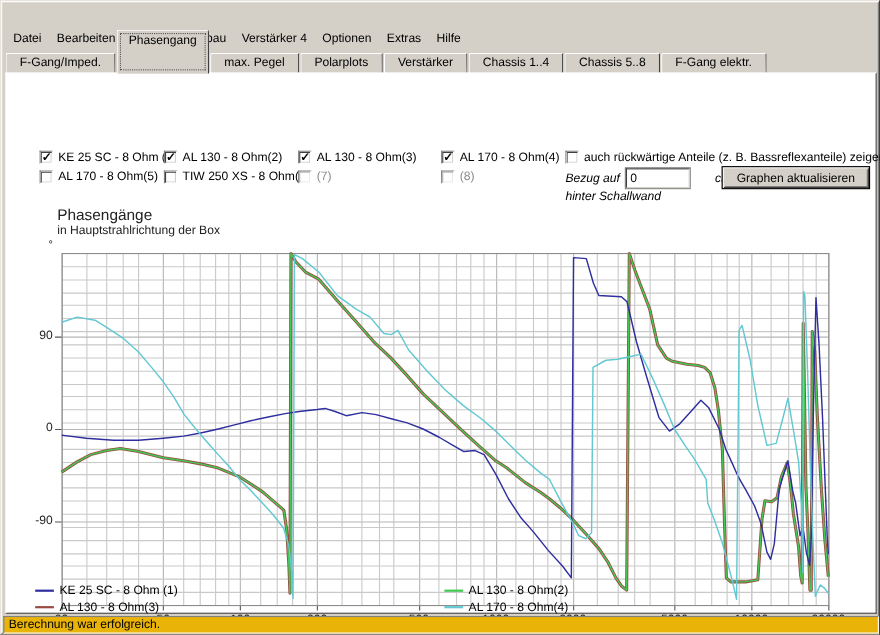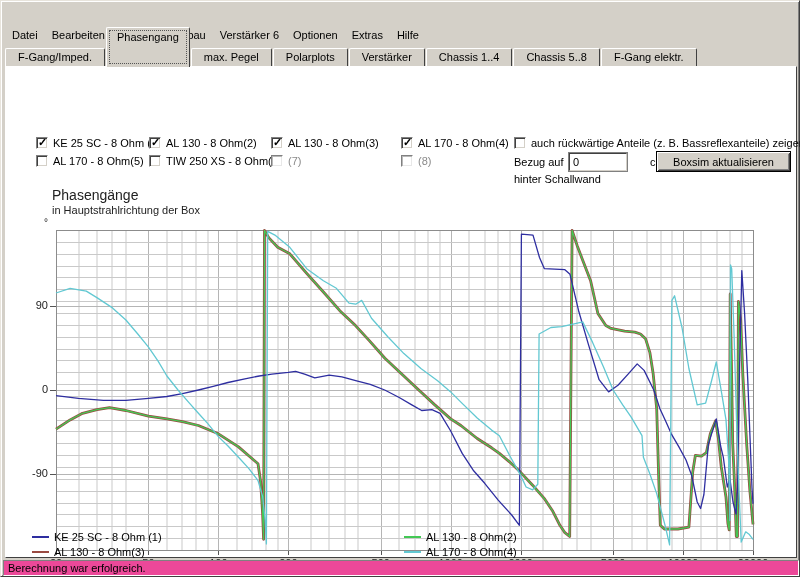--- a/index.html
+++ b/index.html
@@ -33,53 +33,53 @@
     border-top:1px solid #fff; border-left:1px solid #fff; border-right:1px solid #404040; border-bottom:1px solid #404040; }
   
   .cb-item { position:absolute; display:flex; align-items:center; white-space:nowrap; }
   .cb-box { width:12px; height:12px; background:#fff; border-top:1px solid #808080; border-left:1px solid #808080;
     border-right:1px solid #fff; border-bottom:1px solid #fff; box-shadow:inset 1px 1px 0 #404040, inset -1px -1px 0 #d4d0c8;
     margin-right:5px; position:relative; flex:0 0 auto; }
   .cb-box.checked::after { content:"✓"; position:absolute; left:1px; top:-2px; font-size:11px; font-weight:bold; color:#000; }
   .cb-item.disabled { color:#8a8a8a; }
   .cb-item.disabled .cb-box { box-shadow:inset 1px 1px 0 #b8b8b8, inset -1px -1px 0 #e8e8e8; }
   
-  #bezug-label, #hinter-label, #cm-label { position:absolute; white-space:nowrap; }
+  #bezug-label, #hinter-label, #cm-label { position:absolute; white-space:nowrap;font-style:italic; }
   #bezug-input { position:absolute; left:563px; top:86px; width:58px; height:18px; font-family:"Liberation Sans",sans-serif;
     font-size:11px; padding:1px 3px; background:#fff; border-top:1px solid #404040; border-left:1px solid #404040;
     border-right:1px solid #d4d0c8; border-bottom:1px solid #d4d0c8; box-shadow:0 0 0 1px #808080; }
   #update-btn { position:absolute; left:650px; top:84px; width:135px; height:21px; background:#d4d0c8;
     border:1px solid #000; box-shadow:inset 1px 1px 0 #fff, inset -1px -1px 0 #404040, inset 2px 2px 0 #d4d0c8, inset -2px -2px 0 #808080;
     font-family:"Liberation Sans",sans-serif; font-size:11px; text-align:center; }
   
   #chart { position:absolute; left:2px; top:116px; width:788px; height:374px; }
   #chart-svg { position:absolute; left:0; top:0; }
   #chart-title { position:absolute; left:44px; top:4px; font-size:14px; color:#222; }
   #chart-subtitle { position:absolute; left:44px; top:21px; font-size:11px; color:#222; }
   #deg-unit { position:absolute; left:36px; top:34px; font-size:10px; color:#222; }
   .ytick { position:absolute; font-size:11px; color:#222; text-align:right; width:30px; }
   .xtick { position:absolute; font-size:11px; color:#222; transform:translateX(-50%); }
   .legend-item { position:absolute; display:flex; align-items:center; white-space:nowrap; font-size:11px; }
   .legend-dash { width:17px; height:2px; margin-right:5px; flex:0 0 auto; }
   
-  #statusbar { position:absolute; left:2px; top:559px; width:796px; height:16px; background:#ec4899;
+  #statusbar { position:absolute; left:2px; top:559px; width:796px; height:16px; background:#eab308;
     border-top:1px solid #808080; border-left:1px solid #808080; border-right:1px solid #fff; border-bottom:1px solid #fff; }
   #status-text { position:absolute; left:4px; top:1px; white-space:nowrap; }
 </style>
 </head>
 <body>
 
 <div id="win">
 
 
   <div id="menubar">
       <div class="menu-item">Datei</div>
       <div class="menu-item">Bearbeiten</div>
       <div class="menu-item">Chassis &amp; Einbau</div>
-      <div class="menu-item">Verstärker 6</div>
+      <div class="menu-item">Verstärker 4</div>
       <div class="menu-item">Optionen</div>
       <div class="menu-item">Extras</div>
       <div class="menu-item">Hilfe</div>
     </div>
 
   <div id="tabstrip">
       <div class="tab">F-Gang/Imped.</div>
       <div class="tab active">Phasengang</div>
       <div class="tab">max. Pegel</div>
       <div class="tab">Polarplots</div>
@@ -125,21 +125,21 @@
         </div>
       </div>
 
     <div class="cb-item" id="rear-cb" style="left:508px; top:70px;">
       <span class="cb-box"></span>
       <span>auch rückwärtige Anteile (z. B. Bassreflexanteile) zeigen</span>
     </div>
     <span id="bezug-label" style="left:508px; top:89px;">Bezug auf</span>
     <input id="bezug-input" type="text" value="0" style="">
     <span id="cm-label" style="left:632px; top:89px;margin-left:12px;">cm</span>
-    <button id="update-btn">Boxsim aktualisieren</button>
+    <button id="update-btn">Graphen aktualisieren</button>
     <span id="hinter-label" style="left:508px; top:106px;text-align:center;">hinter Schallwand</span>
 
     <div id="chart">
       <div id="chart-title">Phasengänge</div>
       <div id="chart-subtitle">in Hauptstrahlrichtung der Box</div>
       <div id="deg-unit">°</div>
       <svg id="chart-svg" width="788" height="374" viewBox="0 0 788 374">
           <line x1="71" y1="47" x2="71" y2="367" stroke="#c9c9c9" stroke-width="1"></line>
           <line x1="89" y1="47" x2="89" y2="367" stroke="#c9c9c9" stroke-width="1"></line>
           <line x1="104" y1="47" x2="104" y2="367" stroke="#c9c9c9" stroke-width="1"></line>

